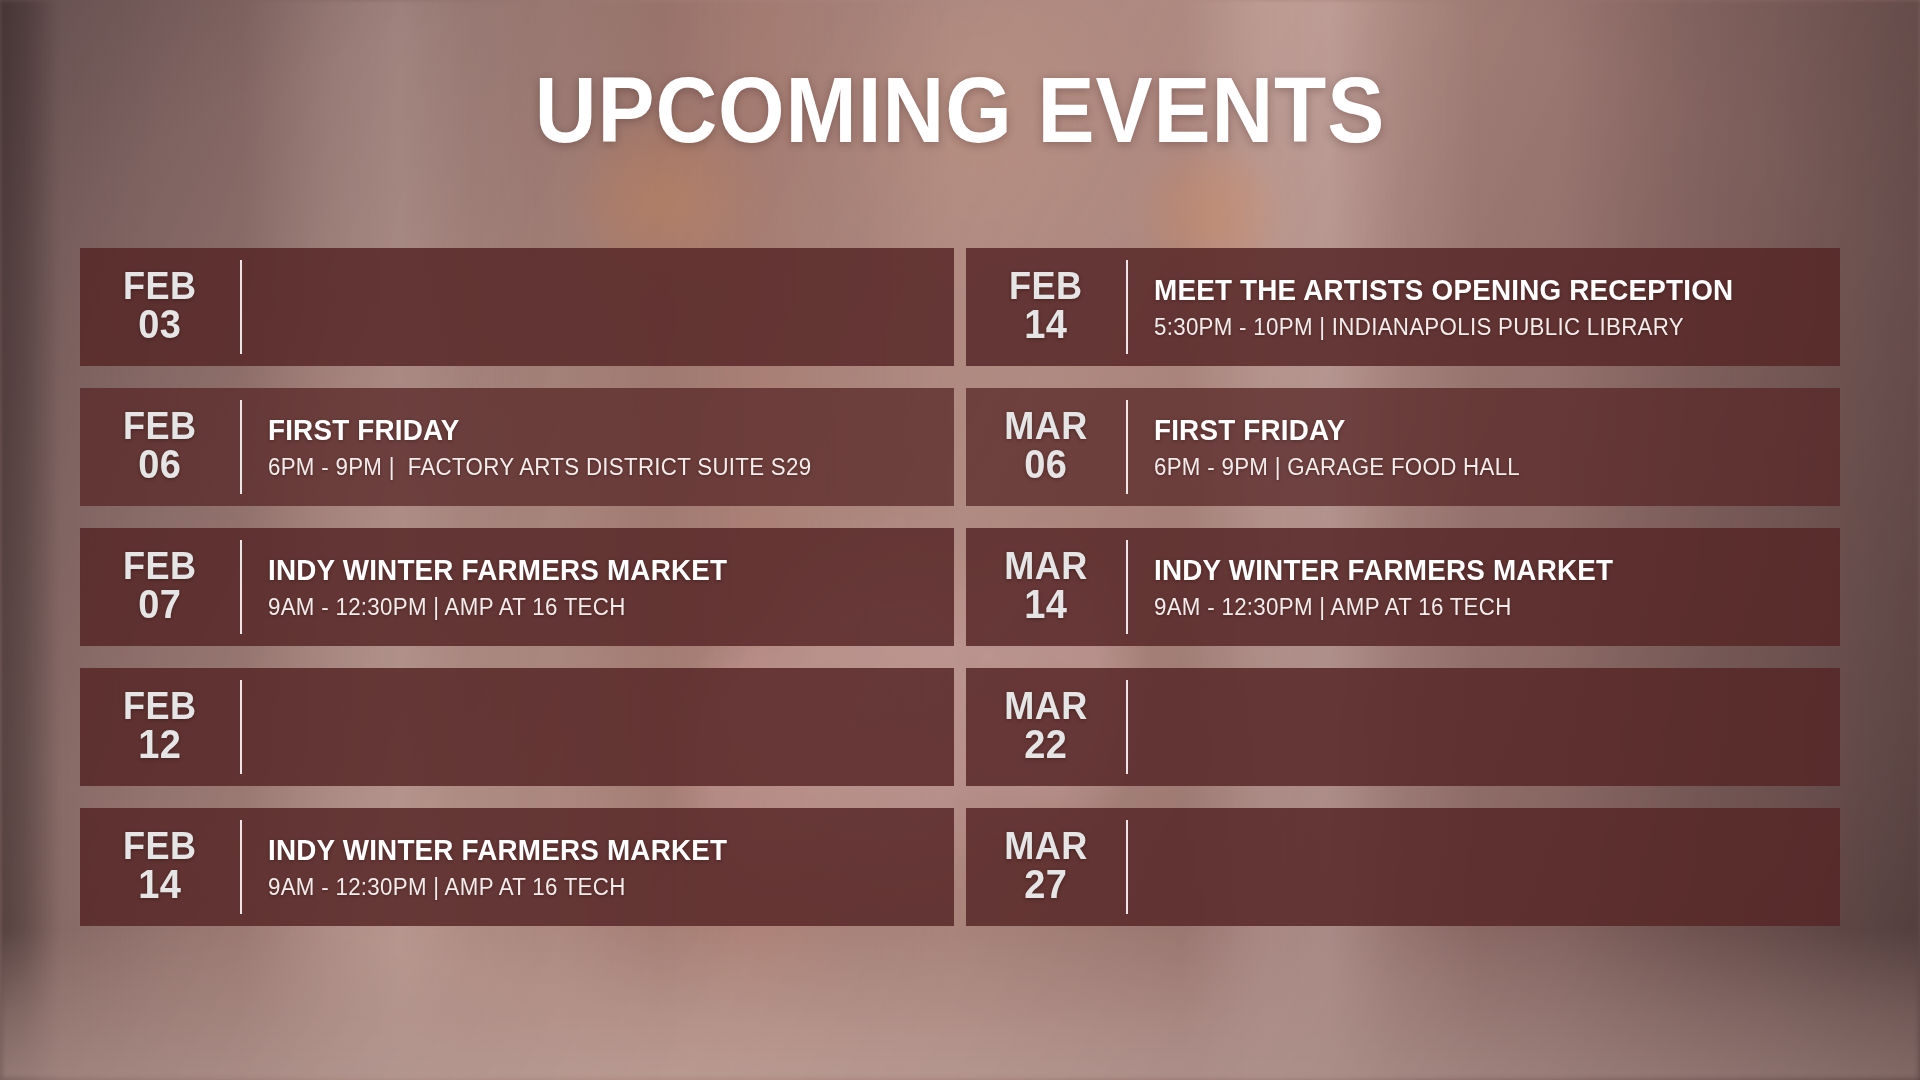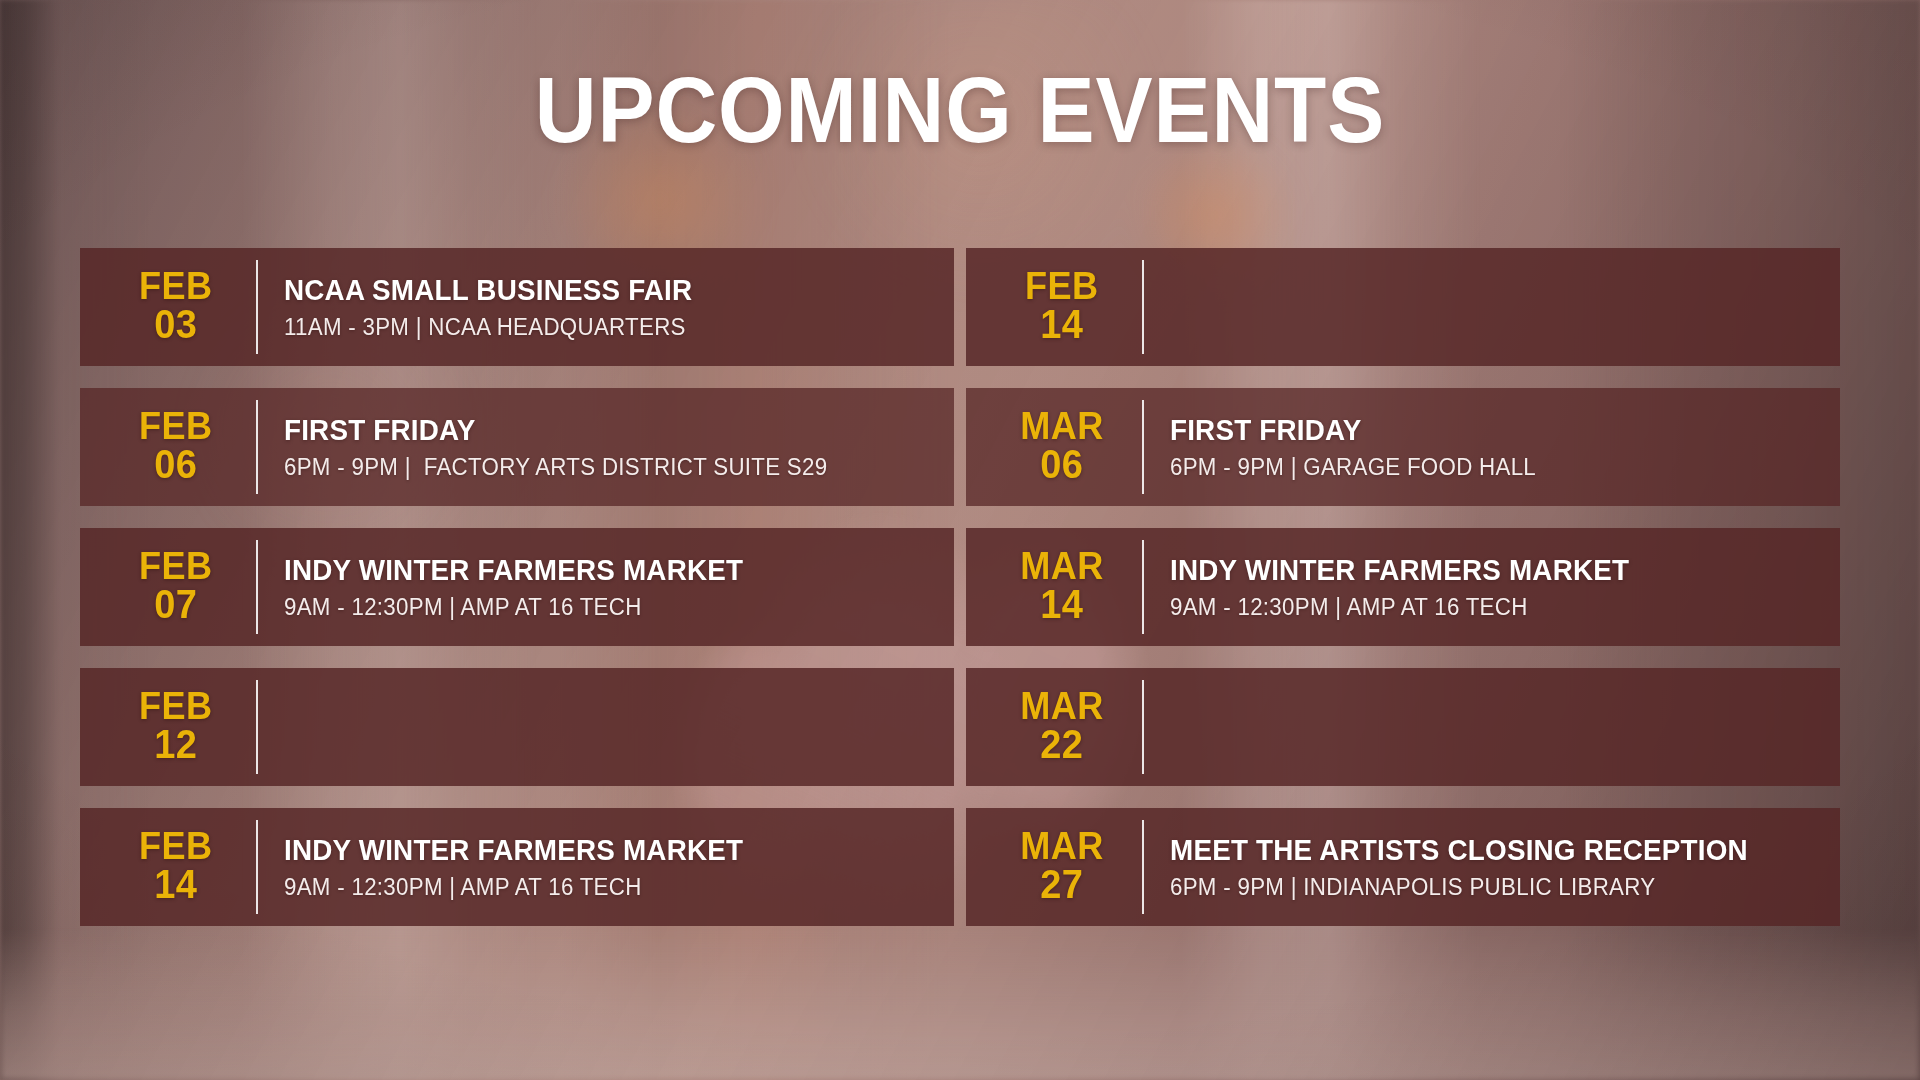--- a/index.html
+++ b/index.html
@@ -169,24 +169,23 @@
   .event-card.translucent {
     background:rgba(86,38,38,0.74);
   }
 
   .date-block {
     flex:0 0 160px;
     display:flex;
     flex-direction:column;
     align-items:center;
     justify-content:center;
-    color:#eab308;
+    color:#e5e5e5;
     line-height:0.98;
     padding-bottom:2px;
-    margin-left:16px;
   }
   .date-month,
   .date-day {
     font-size:38px;
     font-weight:bold;
     letter-spacing:0.5px;
     transform:scaleX(0.95);
     text-shadow:0 1px 4px rgba(40,14,14,0.45);
   }
   .date-day { font-size:40px; }
@@ -250,32 +249,32 @@
     <h1 class="page-title">UPCOMING EVENTS</h1>
 
     <div class="grid">
 
       <div class="event-card">
         <div class="date-block">
           <span class="date-month">FEB</span>
           <span class="date-day">03</span>
         </div>
         <div class="divider"></div>
-        <div class="event-body">
-          <div class="event-title">NCAA SMALL BUSINESS FAIR</div>
-          <div class="event-meta">11AM - 3PM | NCAA HEADQUARTERS</div>
-        </div>
       </div>
 
       <div class="event-card">
         <div class="date-block">
           <span class="date-month">FEB</span>
           <span class="date-day">14</span>
         </div>
         <div class="divider"></div>
+        <div class="event-body">
+          <div class="event-title">MEET THE ARTISTS OPENING RECEPTION</div>
+          <div class="event-meta">5:30PM - 10PM | INDIANAPOLIS PUBLIC LIBRARY</div>
+        </div>
       </div>
 
       <div class="event-card translucent">
         <div class="date-block">
           <span class="date-month">FEB</span>
           <span class="date-day">06</span>
         </div>
         <div class="divider"></div>
         <div class="event-body">
           <div class="event-title">FIRST FRIDAY</div>
@@ -346,21 +345,17 @@
           <div class="event-meta">9AM - 12:30PM | AMP AT 16 TECH</div>
         </div>
       </div>
 
       <div class="event-card">
         <div class="date-block">
           <span class="date-month">MAR</span>
           <span class="date-day">27</span>
         </div>
         <div class="divider"></div>
-        <div class="event-body">
-          <div class="event-title">MEET THE ARTISTS CLOSING RECEPTION</div>
-          <div class="event-meta">6PM - 9PM | INDIANAPOLIS PUBLIC LIBRARY</div>
-        </div>
       </div>
 
     </div>
   </div>
 </div>
 
 </body></html>

